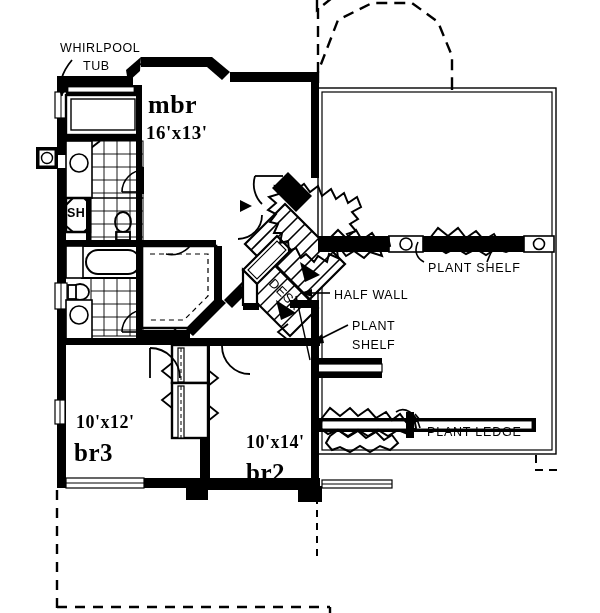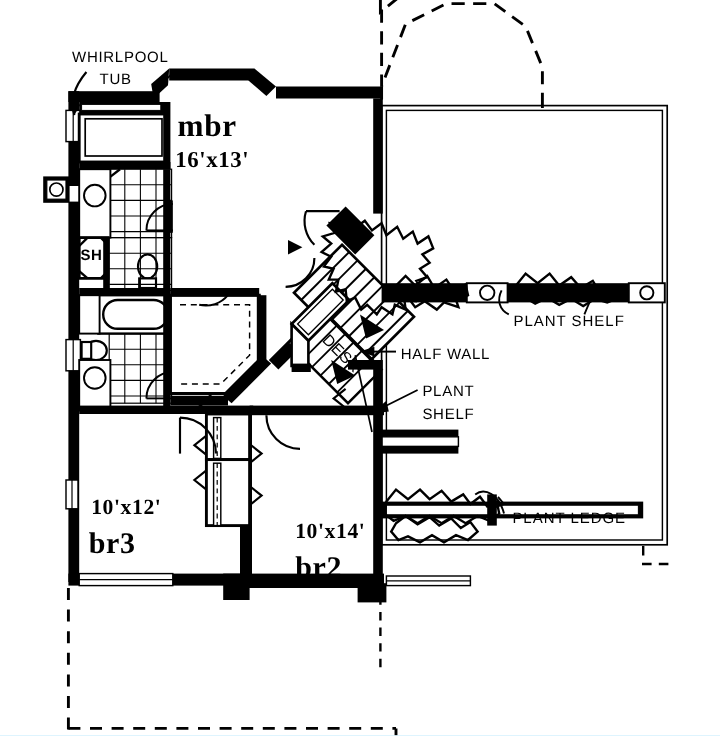--- a/index.html
+++ b/index.html
@@ -1,17 +1,17 @@
 <!DOCTYPE html>
 <html><head>
 <meta charset="utf-8">
 <style>
   html,body{margin:0;padding:0;background:#ffffff;}
   body{width:600px;height:613px;font-family:"Liberation Sans",sans-serif;}
-  #plan{position:relative;width:600px;height:613px;background:#7dd3fc;overflow:hidden;}
+  #plan{position:relative;width:600px;height:613px;background:#3b82f6;overflow:hidden;}
   svg{display:block;}
   .lbl{font-family:"Liberation Sans",sans-serif;letter-spacing:0.5px;}
 </style>
 </head>
 <body>
 
 <div id="plan">
 <svg width="600" height="613" viewBox="0 0 600 613" xmlns="http://www.w3.org/2000/svg">
 
   <rect x="0" y="0" width="600" height="613" fill="#ffffff"></rect>

